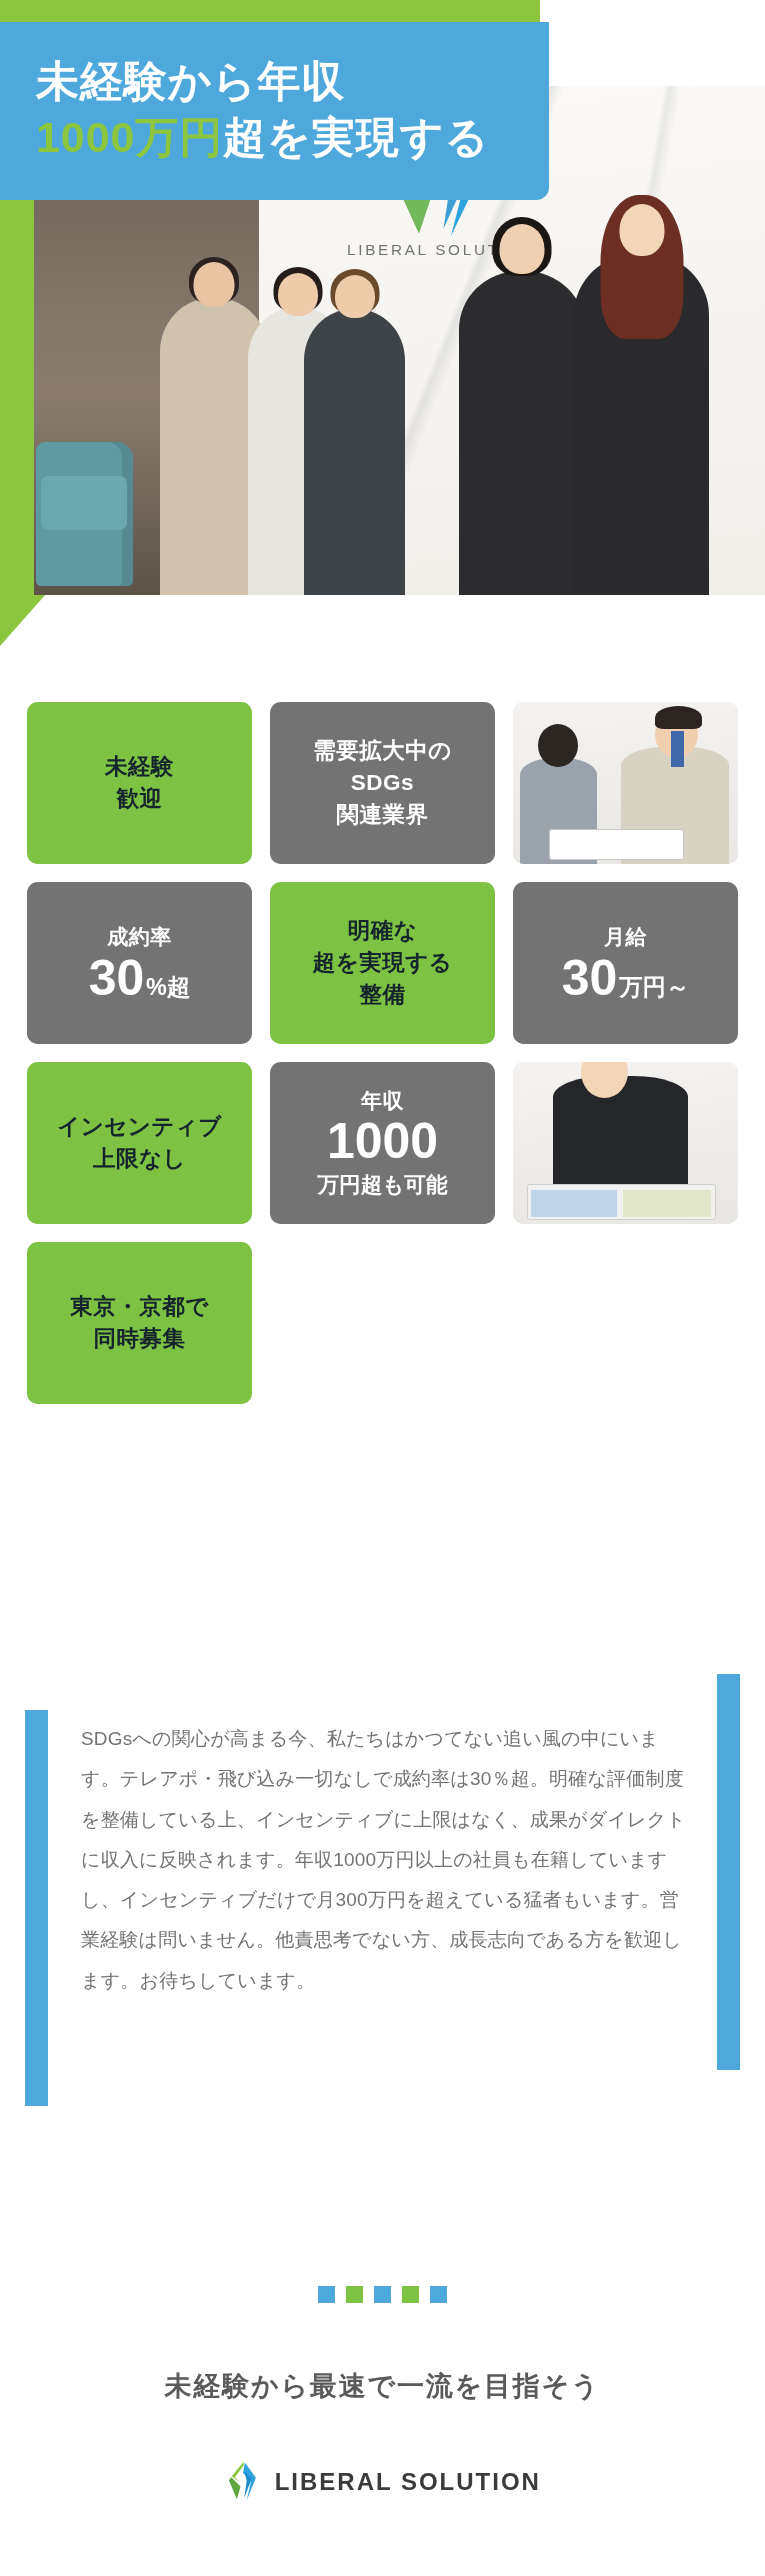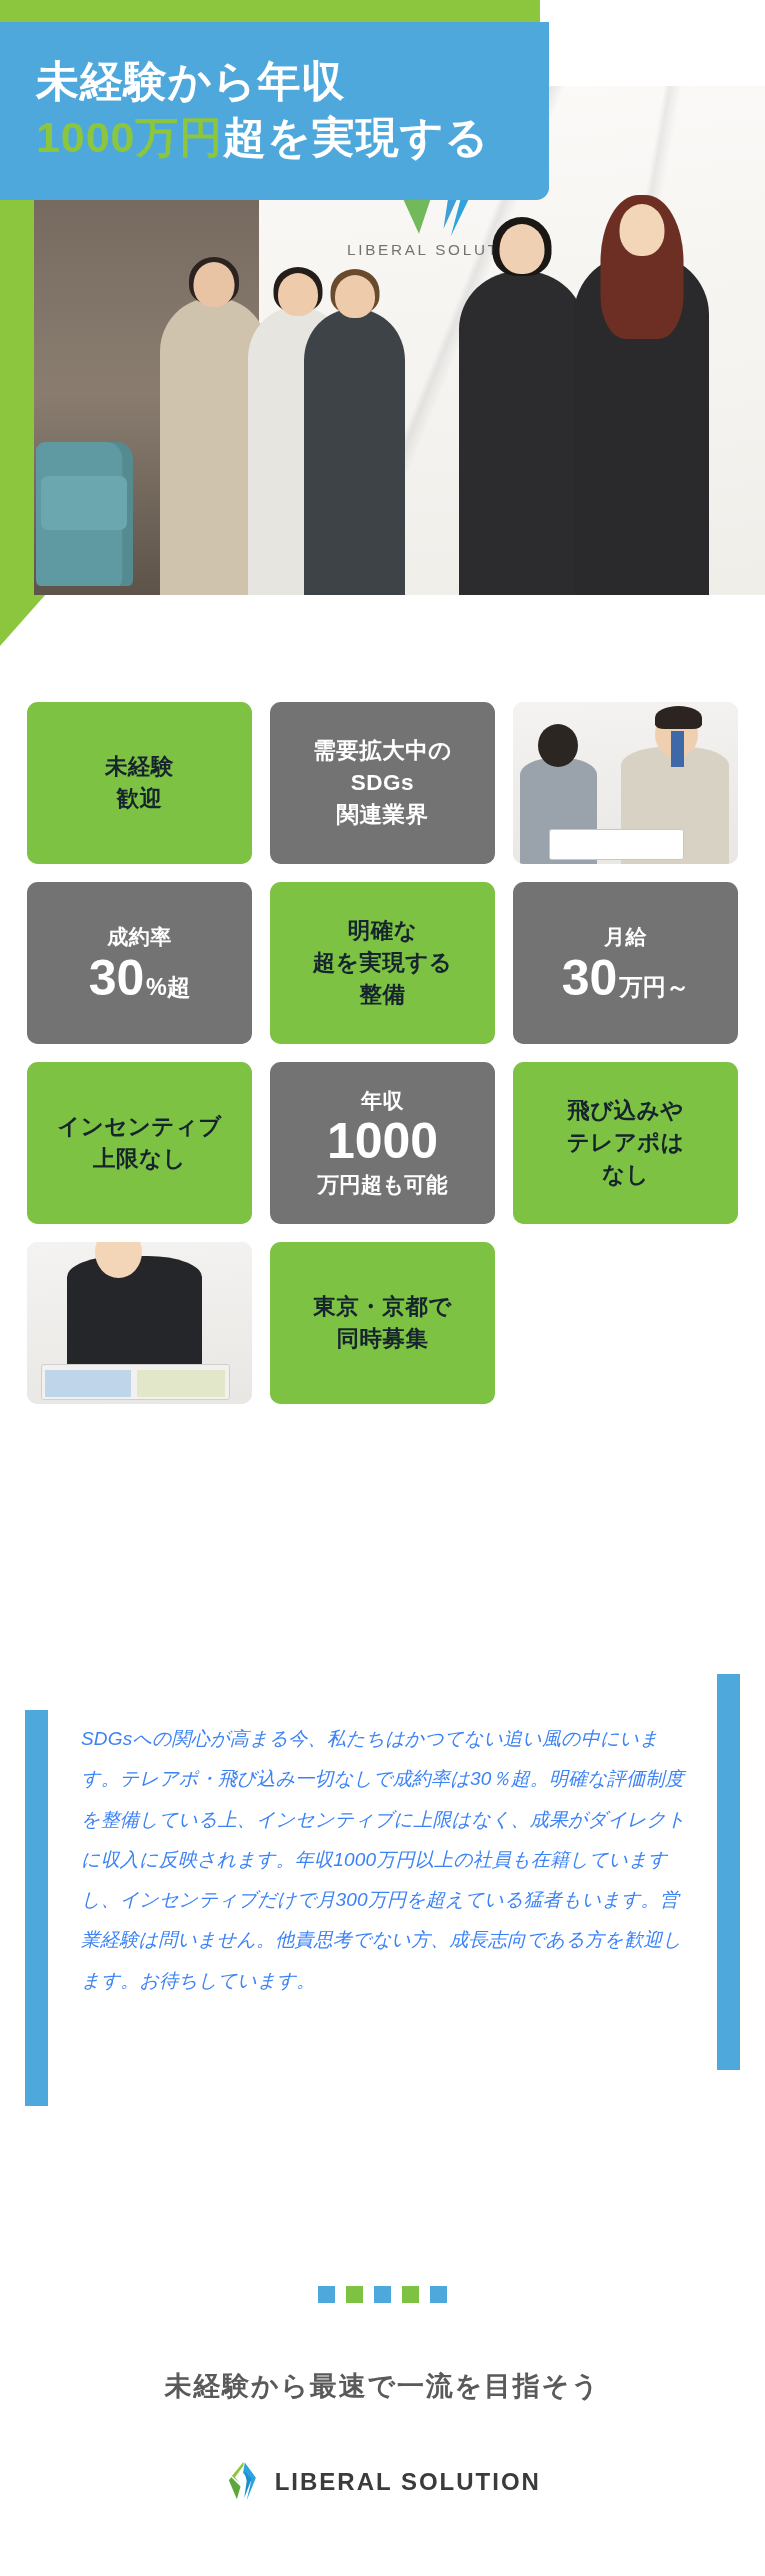--- a/index.html
+++ b/index.html
@@ -146,23 +146,22 @@
   .body-bar-left {
     position: absolute; left: 25px; top: 0; width: 23.4px; height: 396px;
     background: #4EA8DC;
   }
   .body-bar-right {
     position: absolute; right: 25px; top: -36px; width: 23.4px; height: 396px;
     background: #4EA8DC;
   }
   .body-copy {
     position: absolute; left: 81px; top: 9px; width: 612px;
-    font-size: 19px; line-height: 2.12; color: #3b82f6;
+    font-size: 19px; line-height: 2.12; color: #737373;
     letter-spacing: 0.2px;
-    font-style: italic;
   }
   .body-copy p { margin: 0; }
 
   
   .footer { position: absolute; left: 0; top: 2232px; width: 765px; }
   .dots { display: flex; justify-content: center; gap: 10.8px; margin-top: 54px; }
   .dot { width: 17px; height: 17px; }
   .tagline {
     margin-top: 65px; text-align: center;
     font-size: 27px; font-weight: 700; color: #5a5a5a; letter-spacing: 1.8px;
@@ -268,25 +267,20 @@
       <div class="badge-text">インセンティブ</div>
       <div class="badge-text">上限なし</div>
     </div>
     <div class="badge blue">
       <div class="badge-text small">年収</div>
       <div class="badge-big">
         <span>1000</span>
       </div>
       <div class="badge-sub">万円超も可能</div>
     </div>
-    <div class="badge green">
-      <div class="badge-text">飛び込みや</div>
-      <div class="badge-text">テレアポは</div>
-      <div class="badge-text">なし</div>
-    </div>
     <div class="badge photo">
       <div class="bp-meeting">
         <div style="position:absolute;left:40px;bottom:31px;width:135px;height:117px;background:#25262a;border-radius:40% 40% 0 0/18% 18% 0 0"></div>
         <div style="position:absolute;left:68px;bottom:126px;width:47px;height:52px;background:#f3d5b8;border-radius:50%"></div>
         <div style="position:absolute;left:52px;bottom:108px;width:86px;height:86px;background:#7a3326;border-radius:48% 48% 30% 30%;z-index:-1"></div>
         <div style="position:absolute;left:14.4px;bottom:3.6px;width:189px;height:36px;background:#f2f1ef;border:0.9px solid #cfcfcf;border-radius:2.7px"></div>
         <div style="position:absolute;left:18px;bottom:7.2px;width:86px;height:27px;background:#bfd6ea"></div>
         <div style="position:absolute;left:110px;bottom:7.2px;width:88px;height:27px;background:#e3e7c9"></div>
       </div>
     </div>

